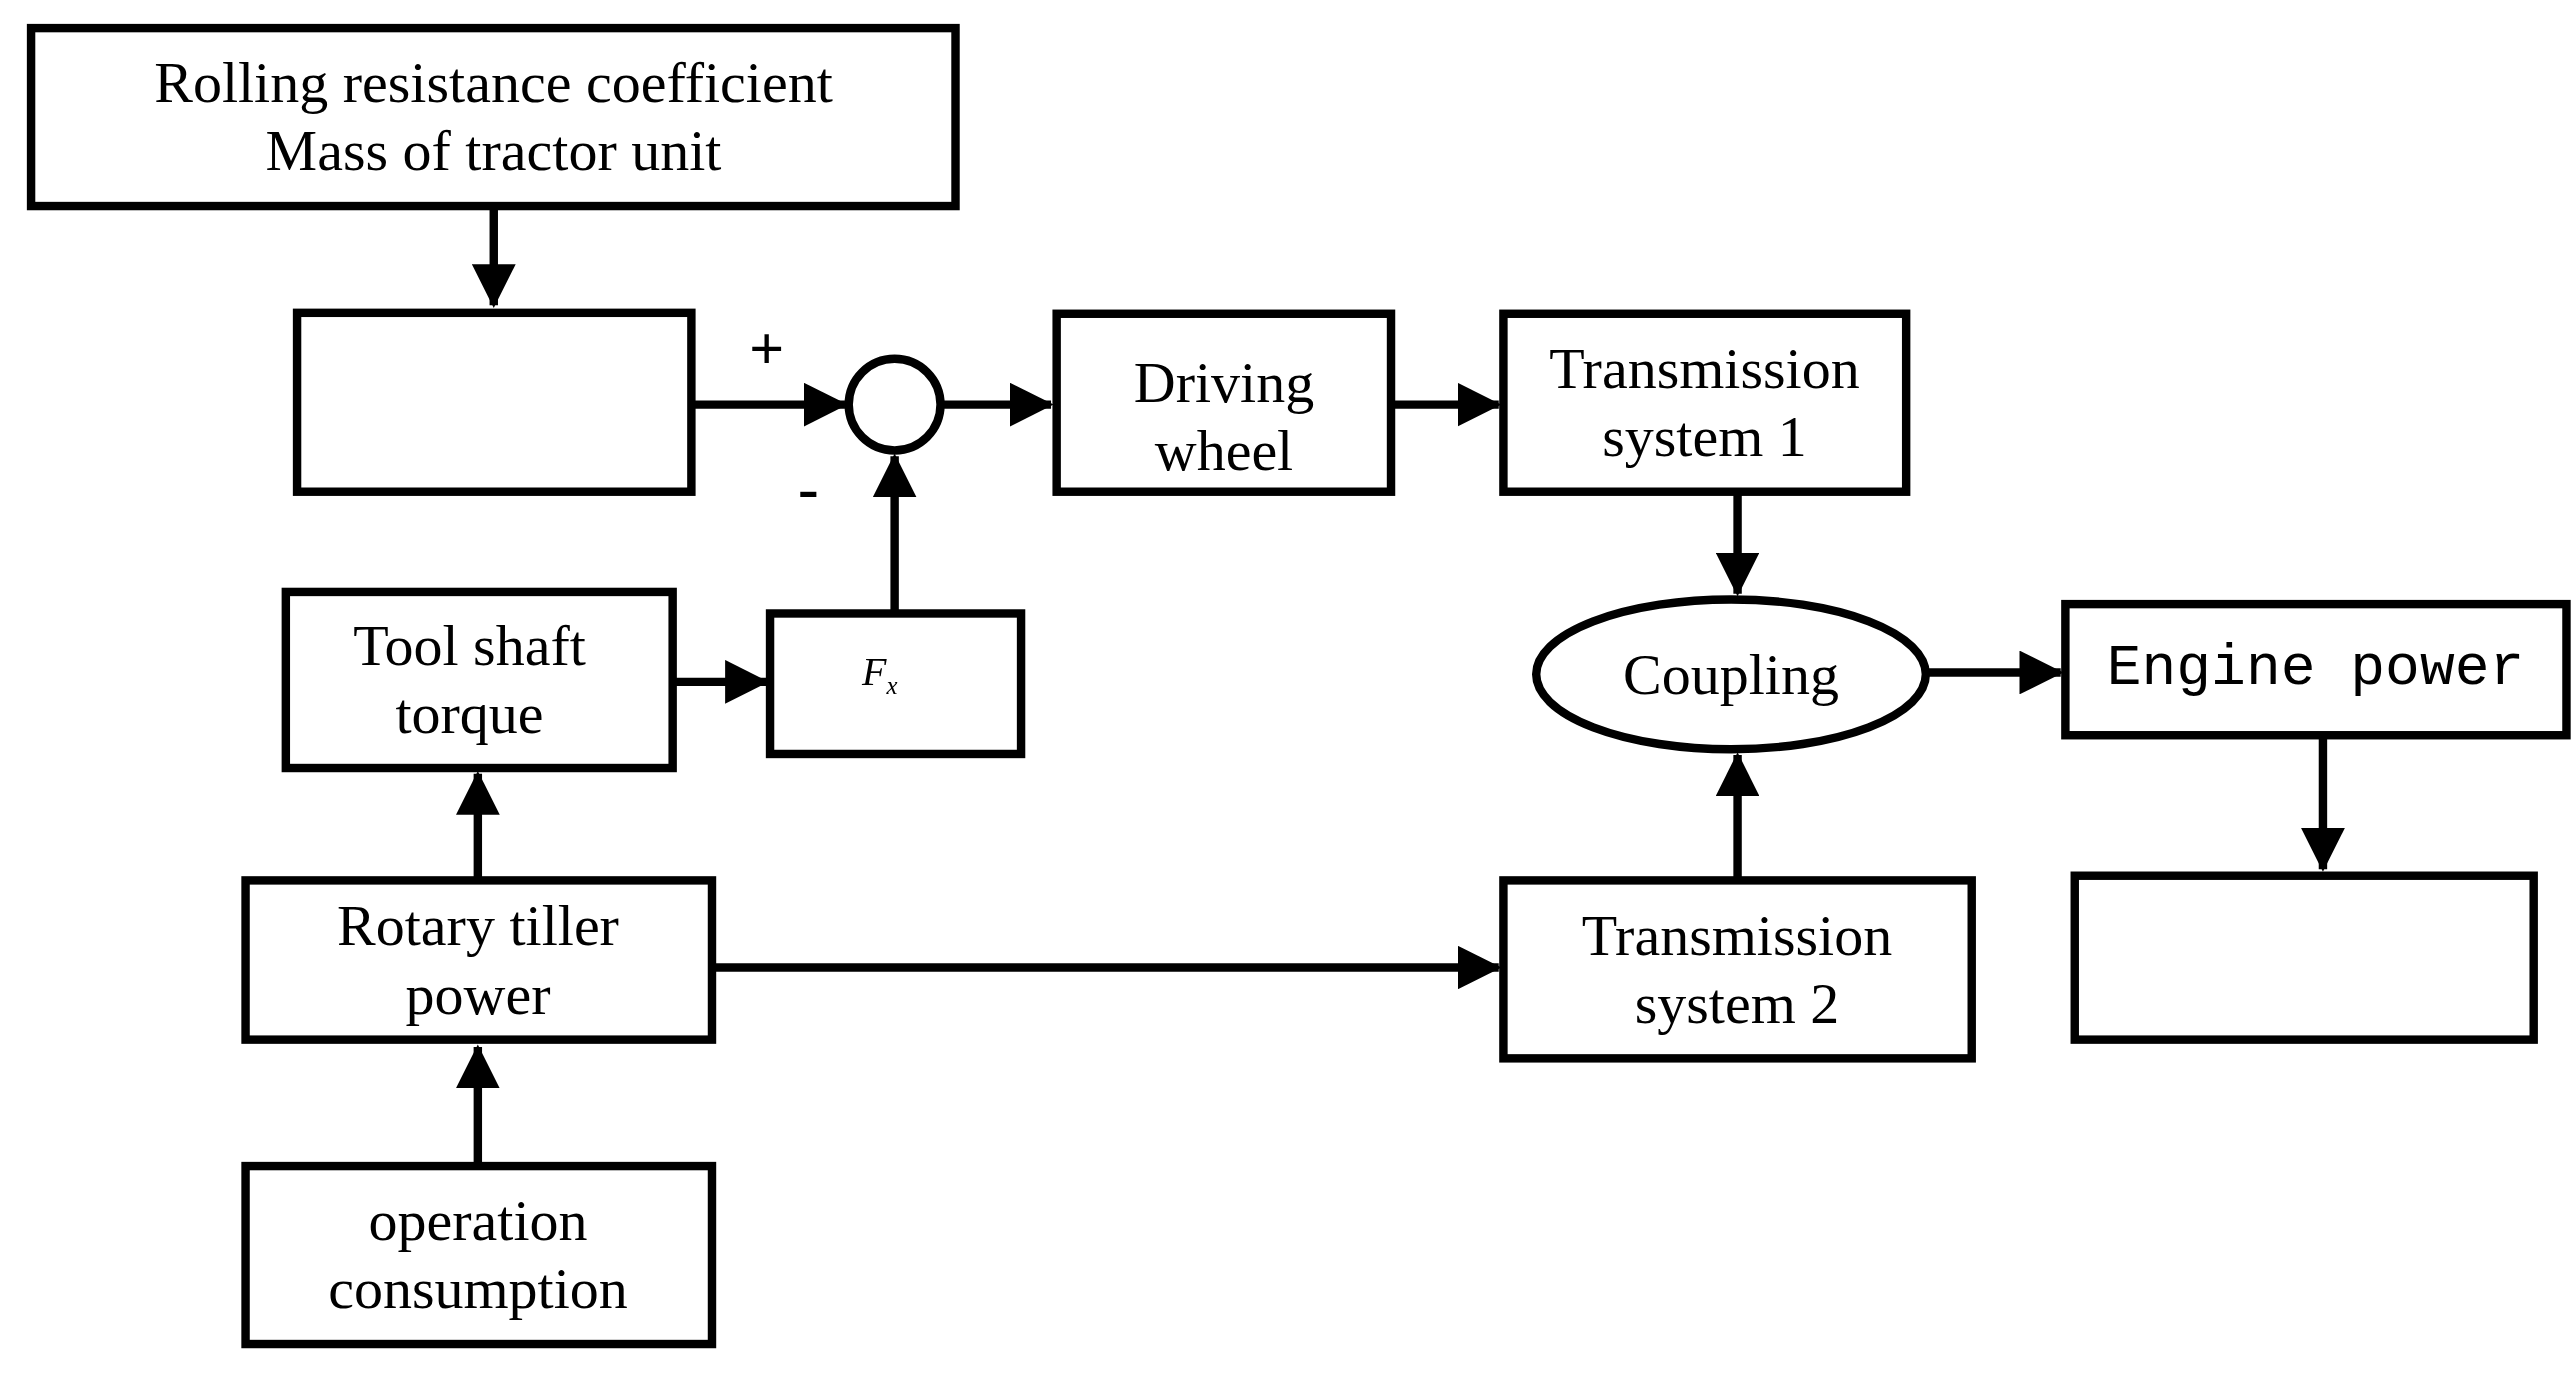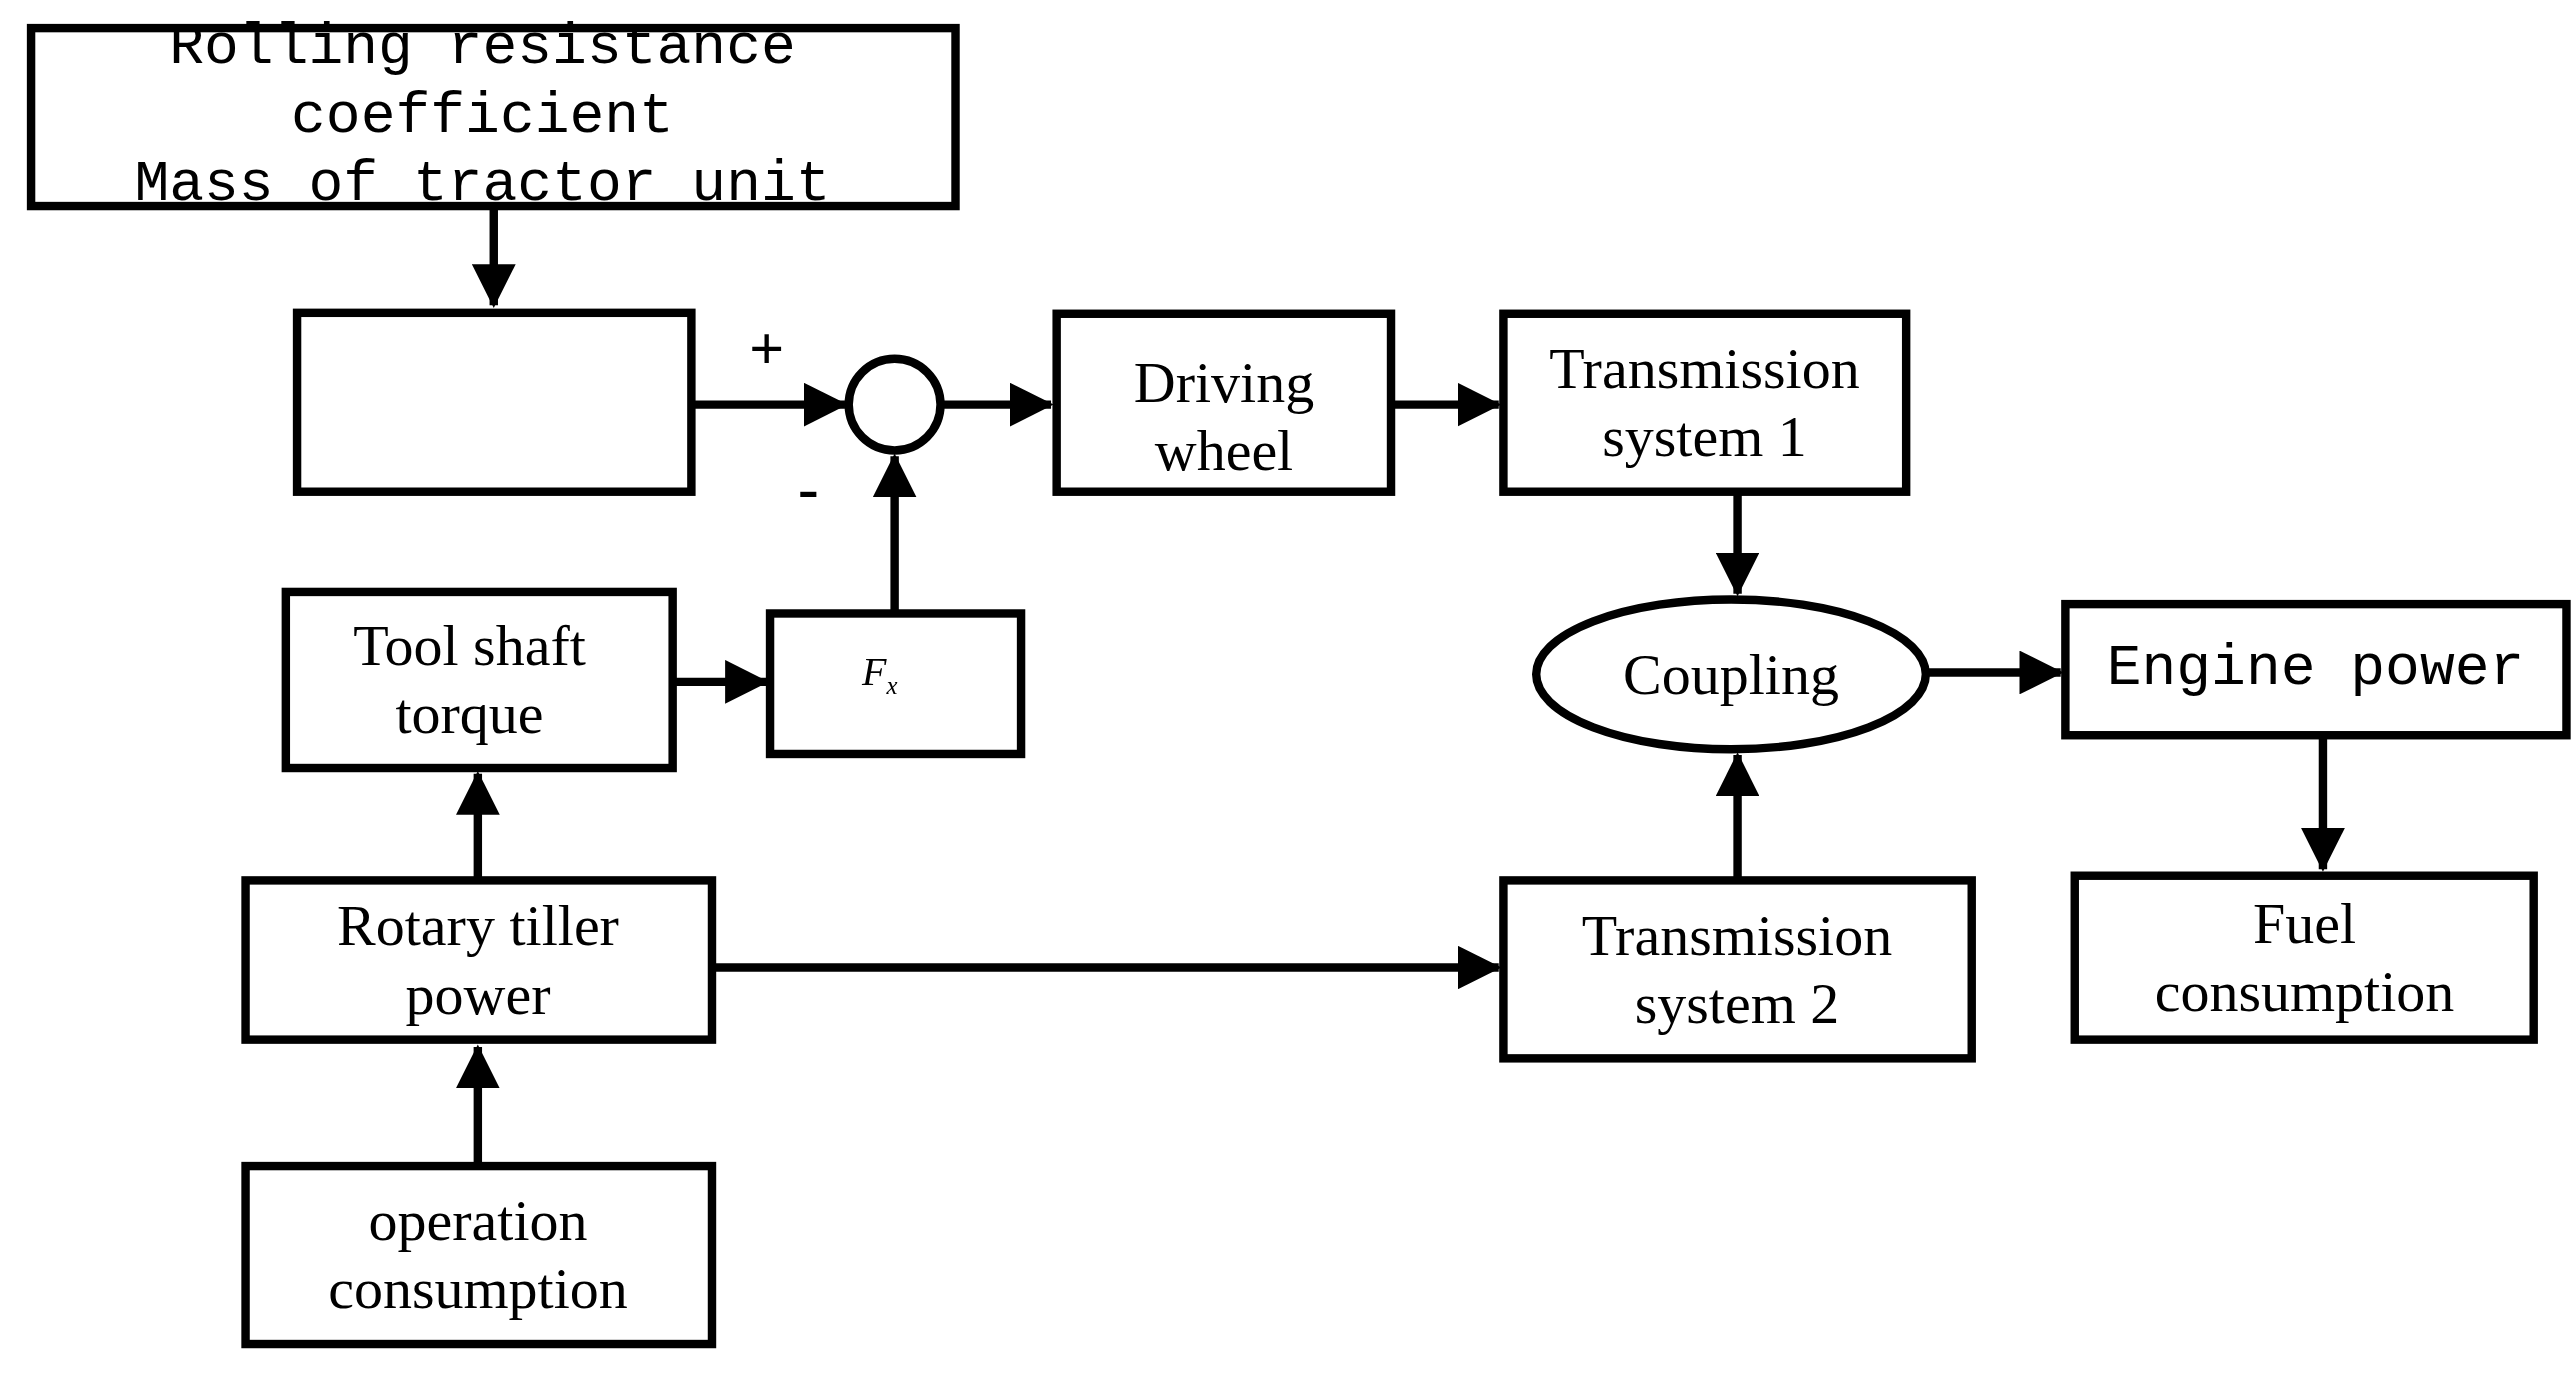--- a/index.html
+++ b/index.html
@@ -114,21 +114,21 @@
 
     <line x1="510" y1="940" x2="510" y2="826" stroke="#000000" stroke-width="9" marker-end="url(#arrowFilled)"></line>
 
     <line x1="510" y1="1245" x2="510" y2="1118" stroke="#000000" stroke-width="9" marker-end="url(#arrowFilled)"></line>
 
     <line x1="760" y1="1033" x2="1600" y2="1033" stroke="#000000" stroke-width="9" marker-end="url(#arrowFilled)"></line>
 
     <line x1="1855" y1="940" x2="1855" y2="806" stroke="#000000" stroke-width="9" marker-end="url(#arrowFilled)"></line>
   </svg>
 
-  <div class="node-label" style="left:20px; top:28px; width:925px; height:178px;font-family:Liberation Mono, monospace;">Rolling resistance coefficient
+  <div class="node-label" style="left:31px; top:28px; width:925px; height:178px;">Rolling resistance coefficient
 Mass of tractor unit</div>
 
 
   <div class="node-label" style="left:1057px; top:328px; width:334px; height:178px;">Driving
 wheel</div>
 
   <div class="node-label" style="left:1503px; top:314px; width:403px; height:178px;">Transmission
 system 1</div>
 
   <div class="node-label" style="left:276px; top:592px; width:387px; height:176px;">Tool shaft
@@ -141,22 +141,20 @@
   <div class="node-label" style="left:1536px; top:600px; width:390px; height:150px;">Coupling</div>
 
   <div class="node-label" style="left:2065px; top:604px; width:501px; height:131px;font-family:Liberation Mono, monospace;">Engine power</div>
 
   <div class="node-label" style="left:245px; top:881px; width:466px; height:159px;">Rotary tiller
 power</div>
 
   <div class="node-label" style="left:1503px; top:881px; width:468px; height:178px;">Transmission
 system 2</div>
 
-  <div class="node-label" style="left:2075px; top:876px; width:459px; height:164px;">Fuel
-consumption</div>
 
   <div class="node-label" style="left:245px; top:1166px; width:466px; height:178px;">operation
 consumption</div>
 
   <div class="sign-label" style="left:749px; top:317px;">+</div>
 
   <div class="sign-label" style="left:798px; top:457px;">-</div>
 
 </div>
 

